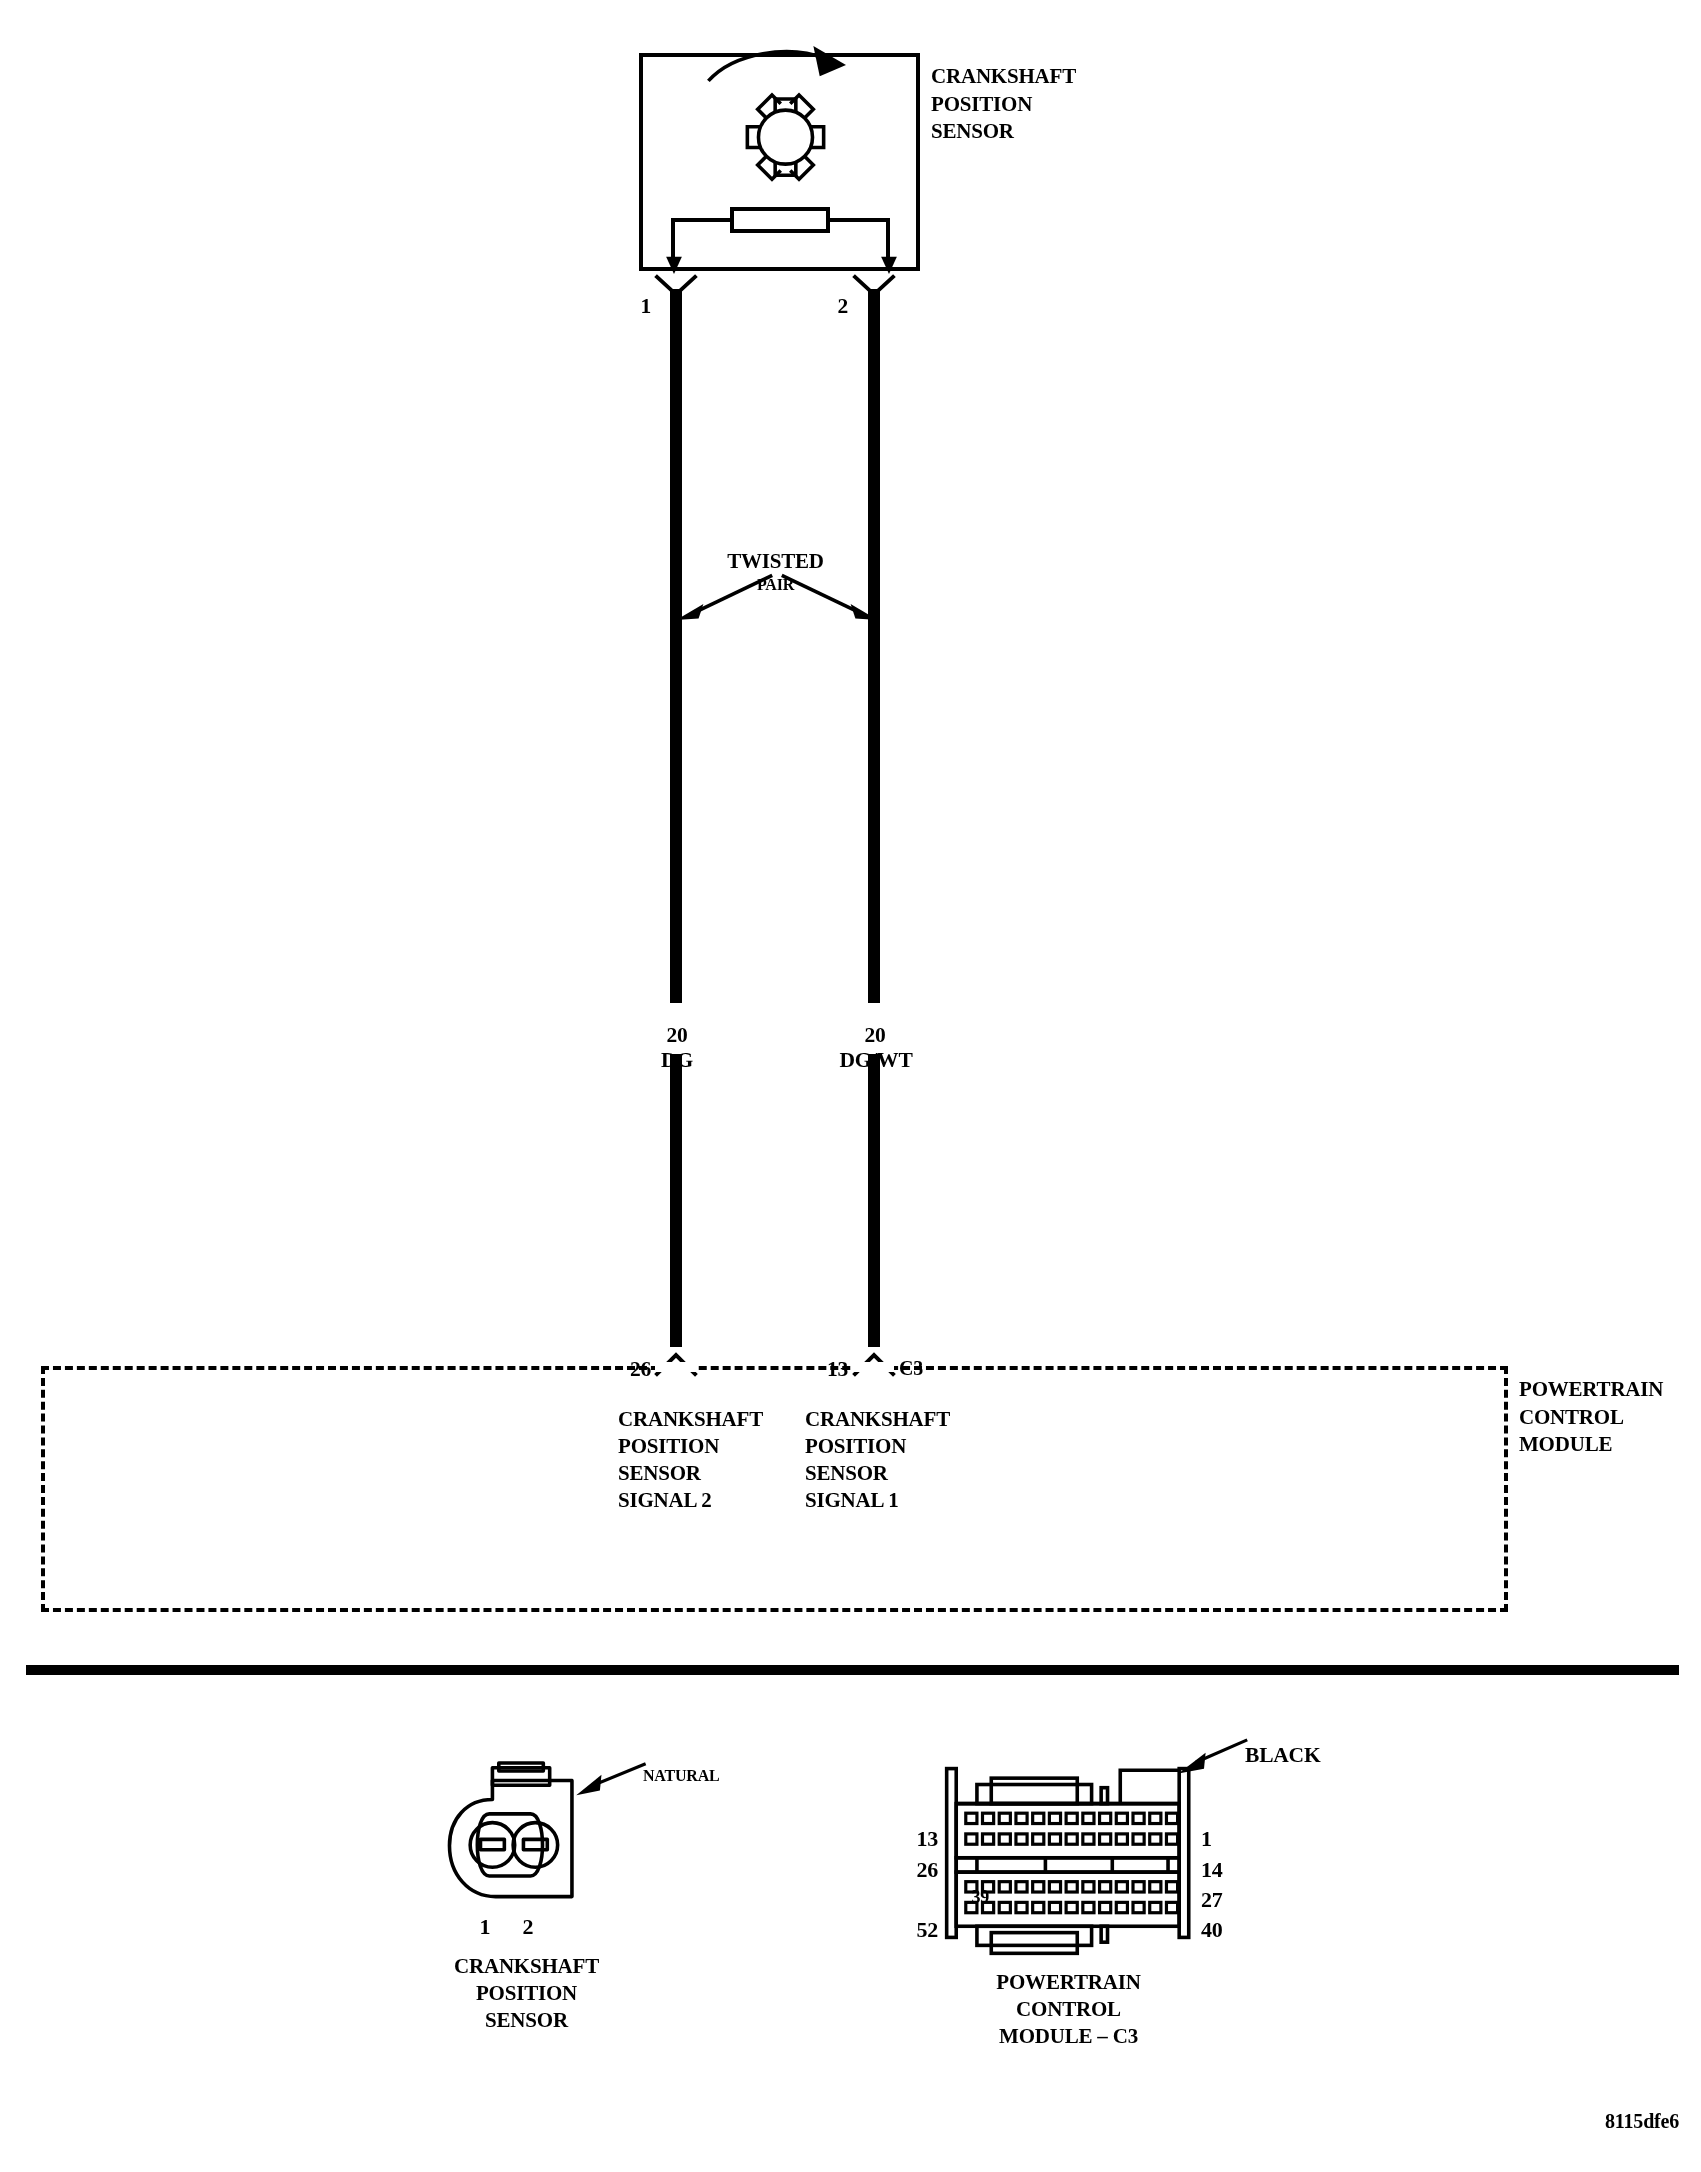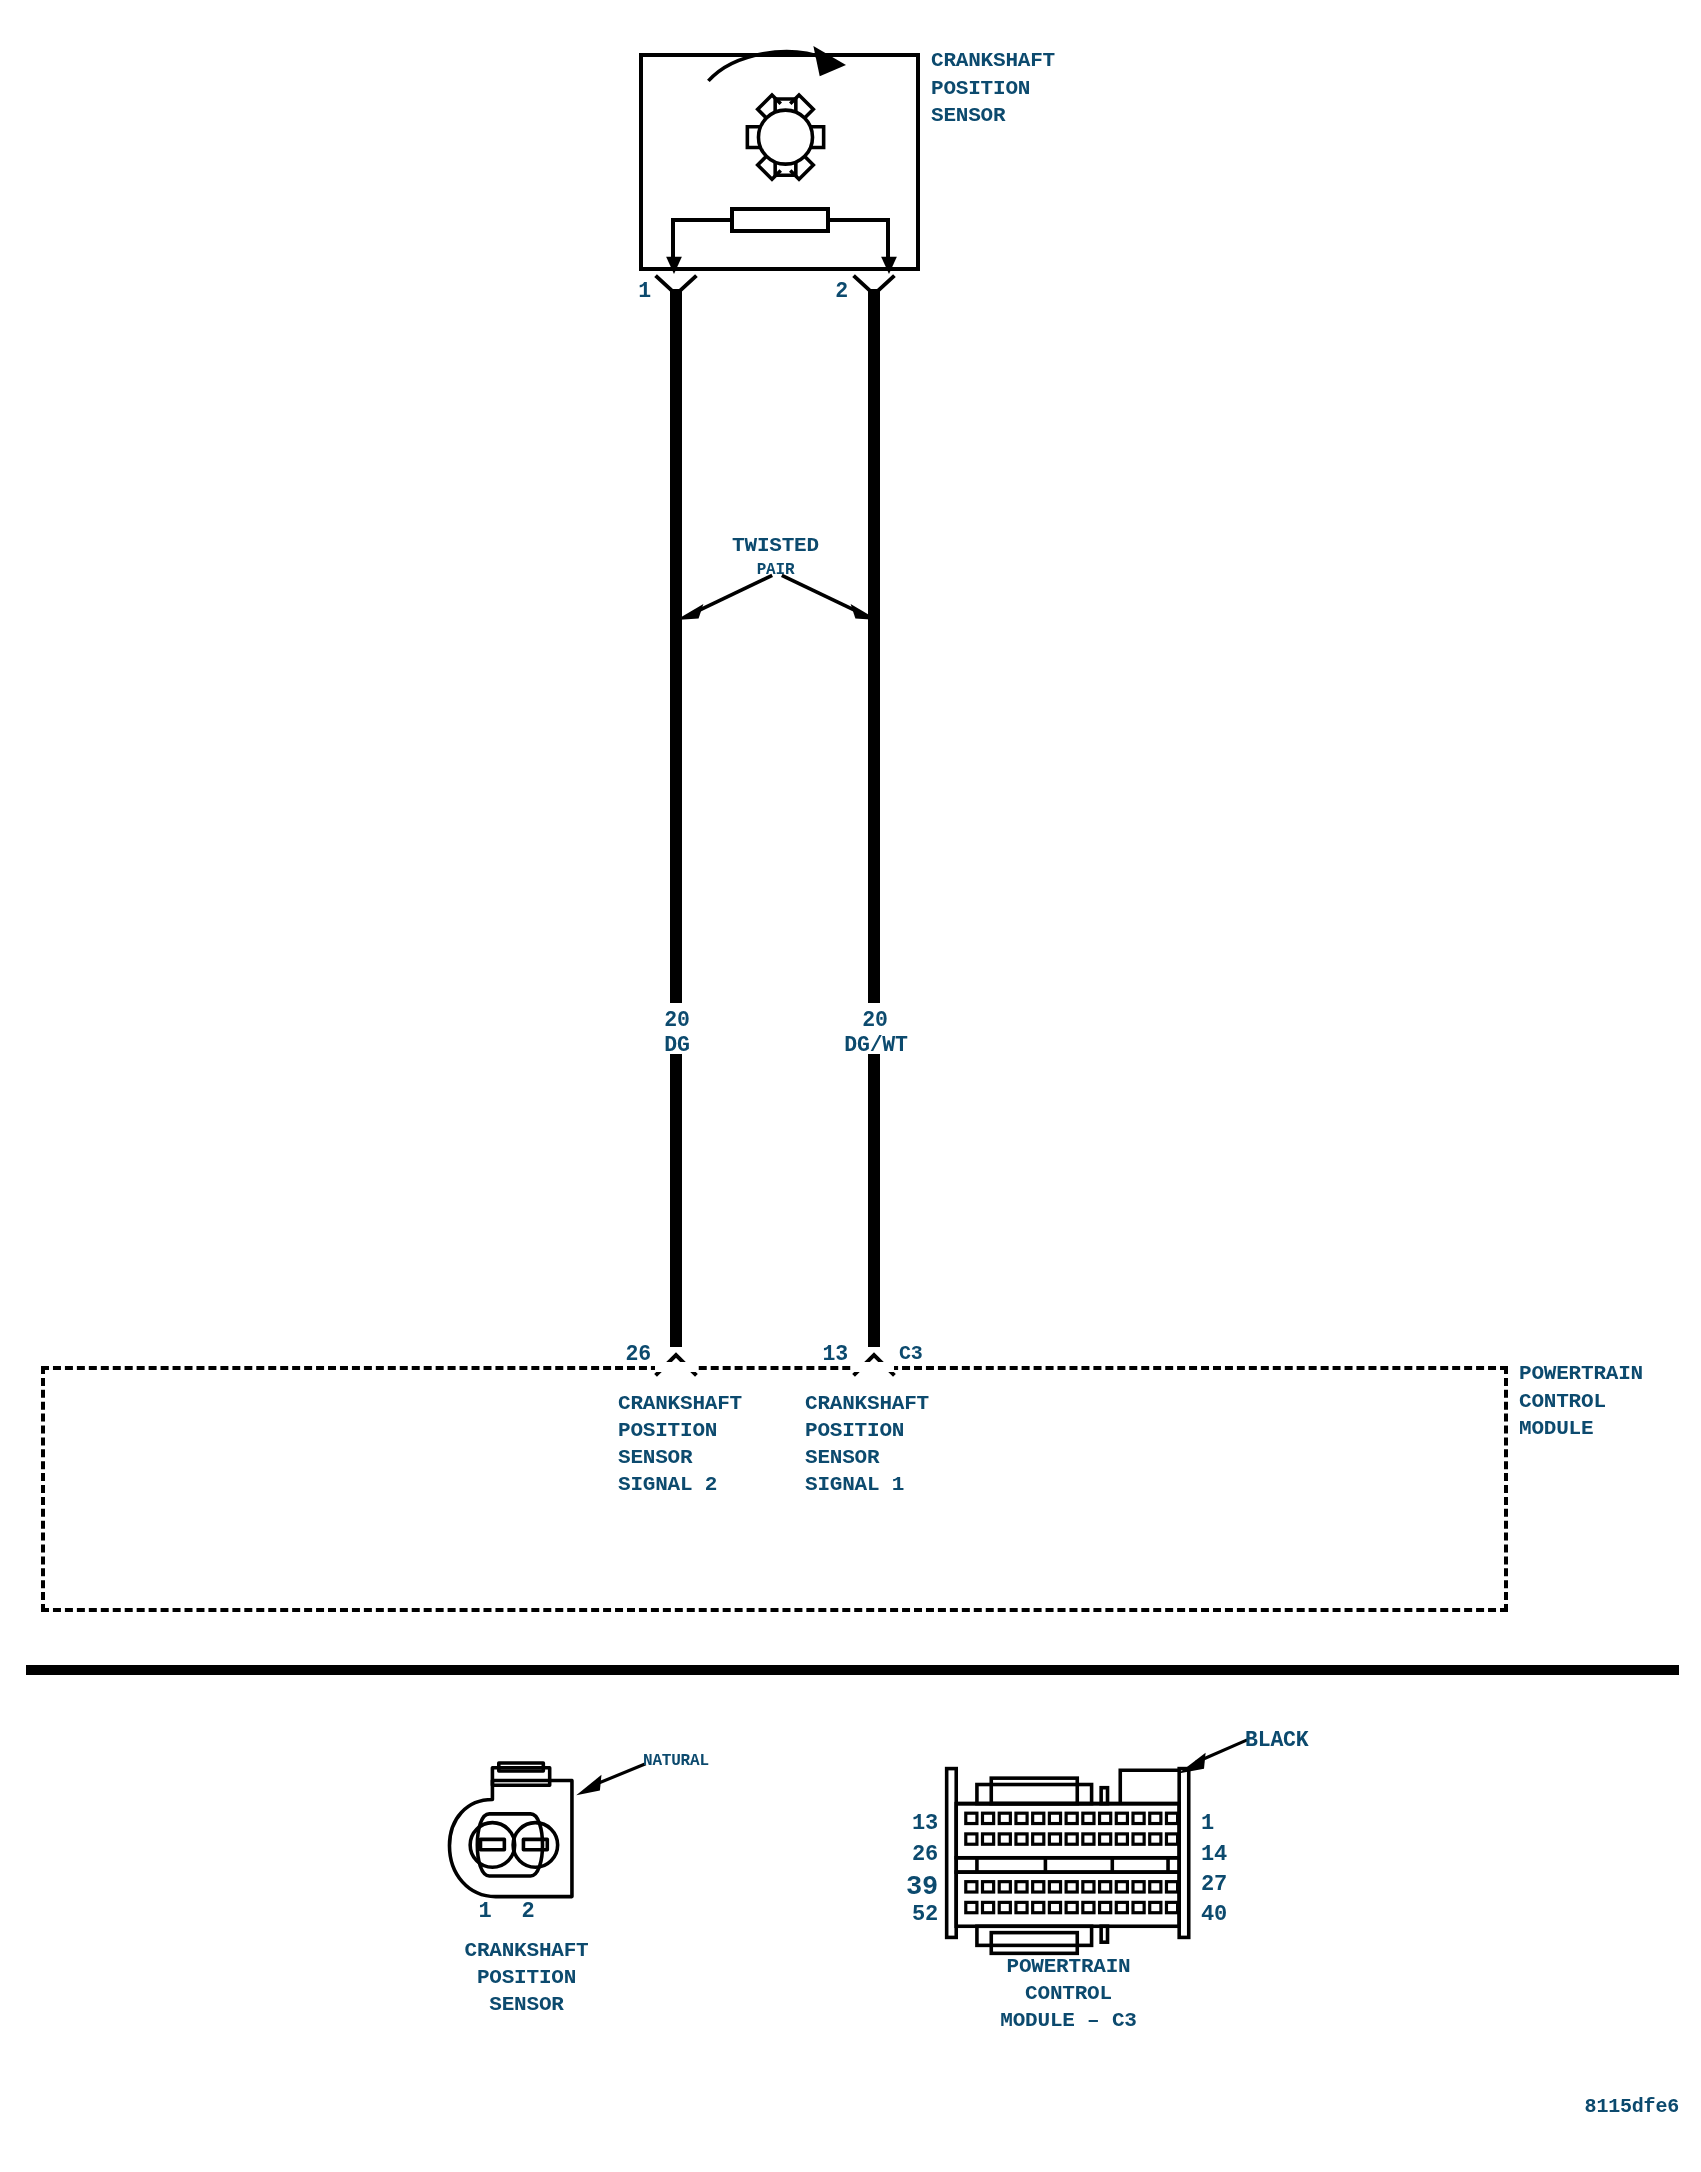--- a/index.html
+++ b/index.html
@@ -13,26 +13,27 @@
   }
   #page {
     position: relative;
     width: 1701px;
     height: 2172px;
     background: #ffffff;
     overflow: hidden;
   }
   .lbl {
     position: absolute;
-    font-family: Liberation Mono, monospace;
+    font-family: Liberation Serif, serif;
     font-weight: bold;
-    color: #0c4a6e;
+    color: #000000;
     white-space: pre;
     line-height: 1.18;
     letter-spacing: -0.2px;
+    margin-top: 15px;
   }
   .lbl.center { text-align: center; }
   .lbl.right  { text-align: right; }
 
   
   .rect {
     position: absolute;
     background: #000000;
   }
   
@@ -267,21 +268,21 @@
   </svg>
 
   <svg style="left:1164px; top:1735px;" width="88" height="45" viewBox="0 0 110 56">
     <line x1="104" y1="6" x2="40" y2="34" stroke="#000" stroke-width="4"></line>
     <polygon points="18,48 52,22 50,42" fill="#000"></polygon>
   </svg>
   <div class="lbl" style="left:1245px; top:1728px; font-size:21.5px;">BLACK</div>
 
   <div class="lbl right" style="left:877px; top:1811px; width:61px; font-size:22px;">13</div>
   <div class="lbl right" style="left:877px; top:1842px; width:61px; font-size:22px;">26</div>
-  <div class="lbl right" style="left:877px; top:1872px; width:61px; font-size:27px;">39</div>
+  <div class="lbl right" style="left:928px; top:1872px; width:61px; font-size:18px;">39</div>
   <div class="lbl right" style="left:877px; top:1902px; width:61px; font-size:22px;">52</div>
 
   <div class="lbl" style="left:1201px; top:1811px; font-size:22px;">1</div>
   <div class="lbl" style="left:1201px; top:1842px; font-size:22px;">14</div>
   <div class="lbl" style="left:1201px; top:1872px; font-size:22px;text-align:center;">27</div>
   <div class="lbl" style="left:1201px; top:1902px; font-size:22px;">40</div>
 
   <div class="lbl center" style="left:941px; top:1955px; width:255px; font-size:21px;">POWERTRAIN</div>
   <div class="lbl center" style="left:941px; top:1982px; width:255px; font-size:21px;">CONTROL</div>
   <div class="lbl center" style="left:941px; top:2009px; width:255px; font-size:21px;">MODULE – C3</div>

